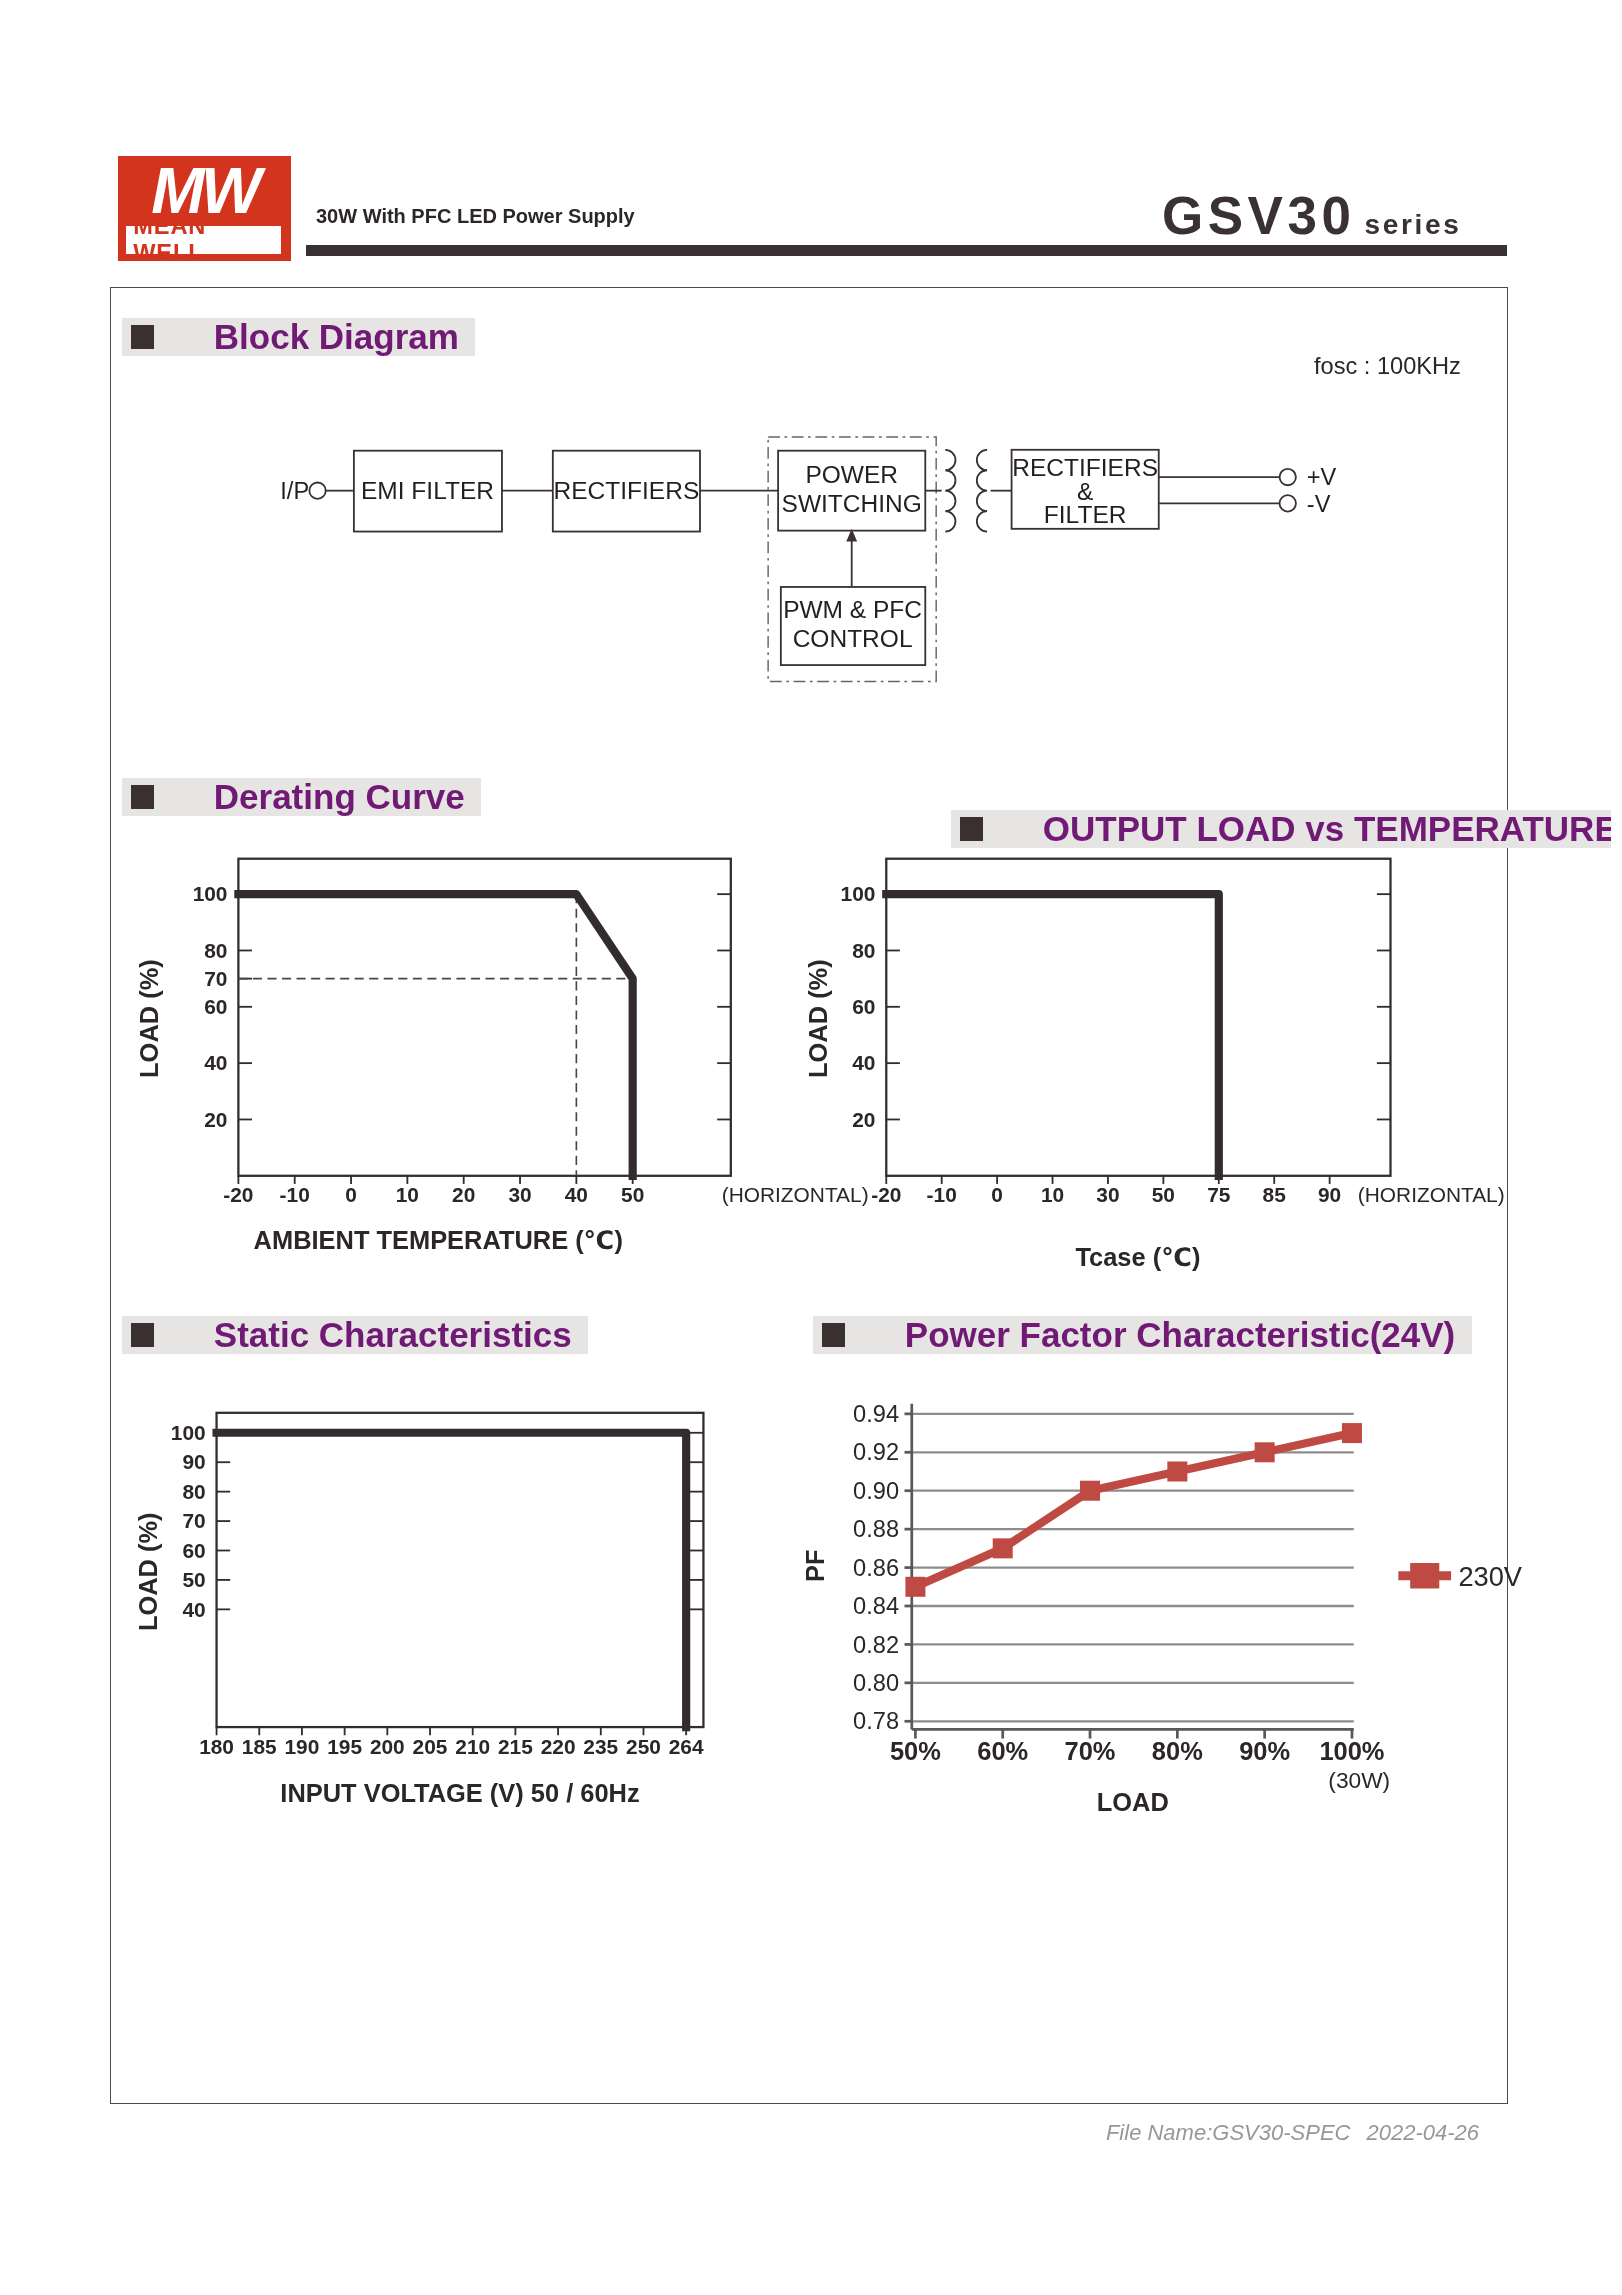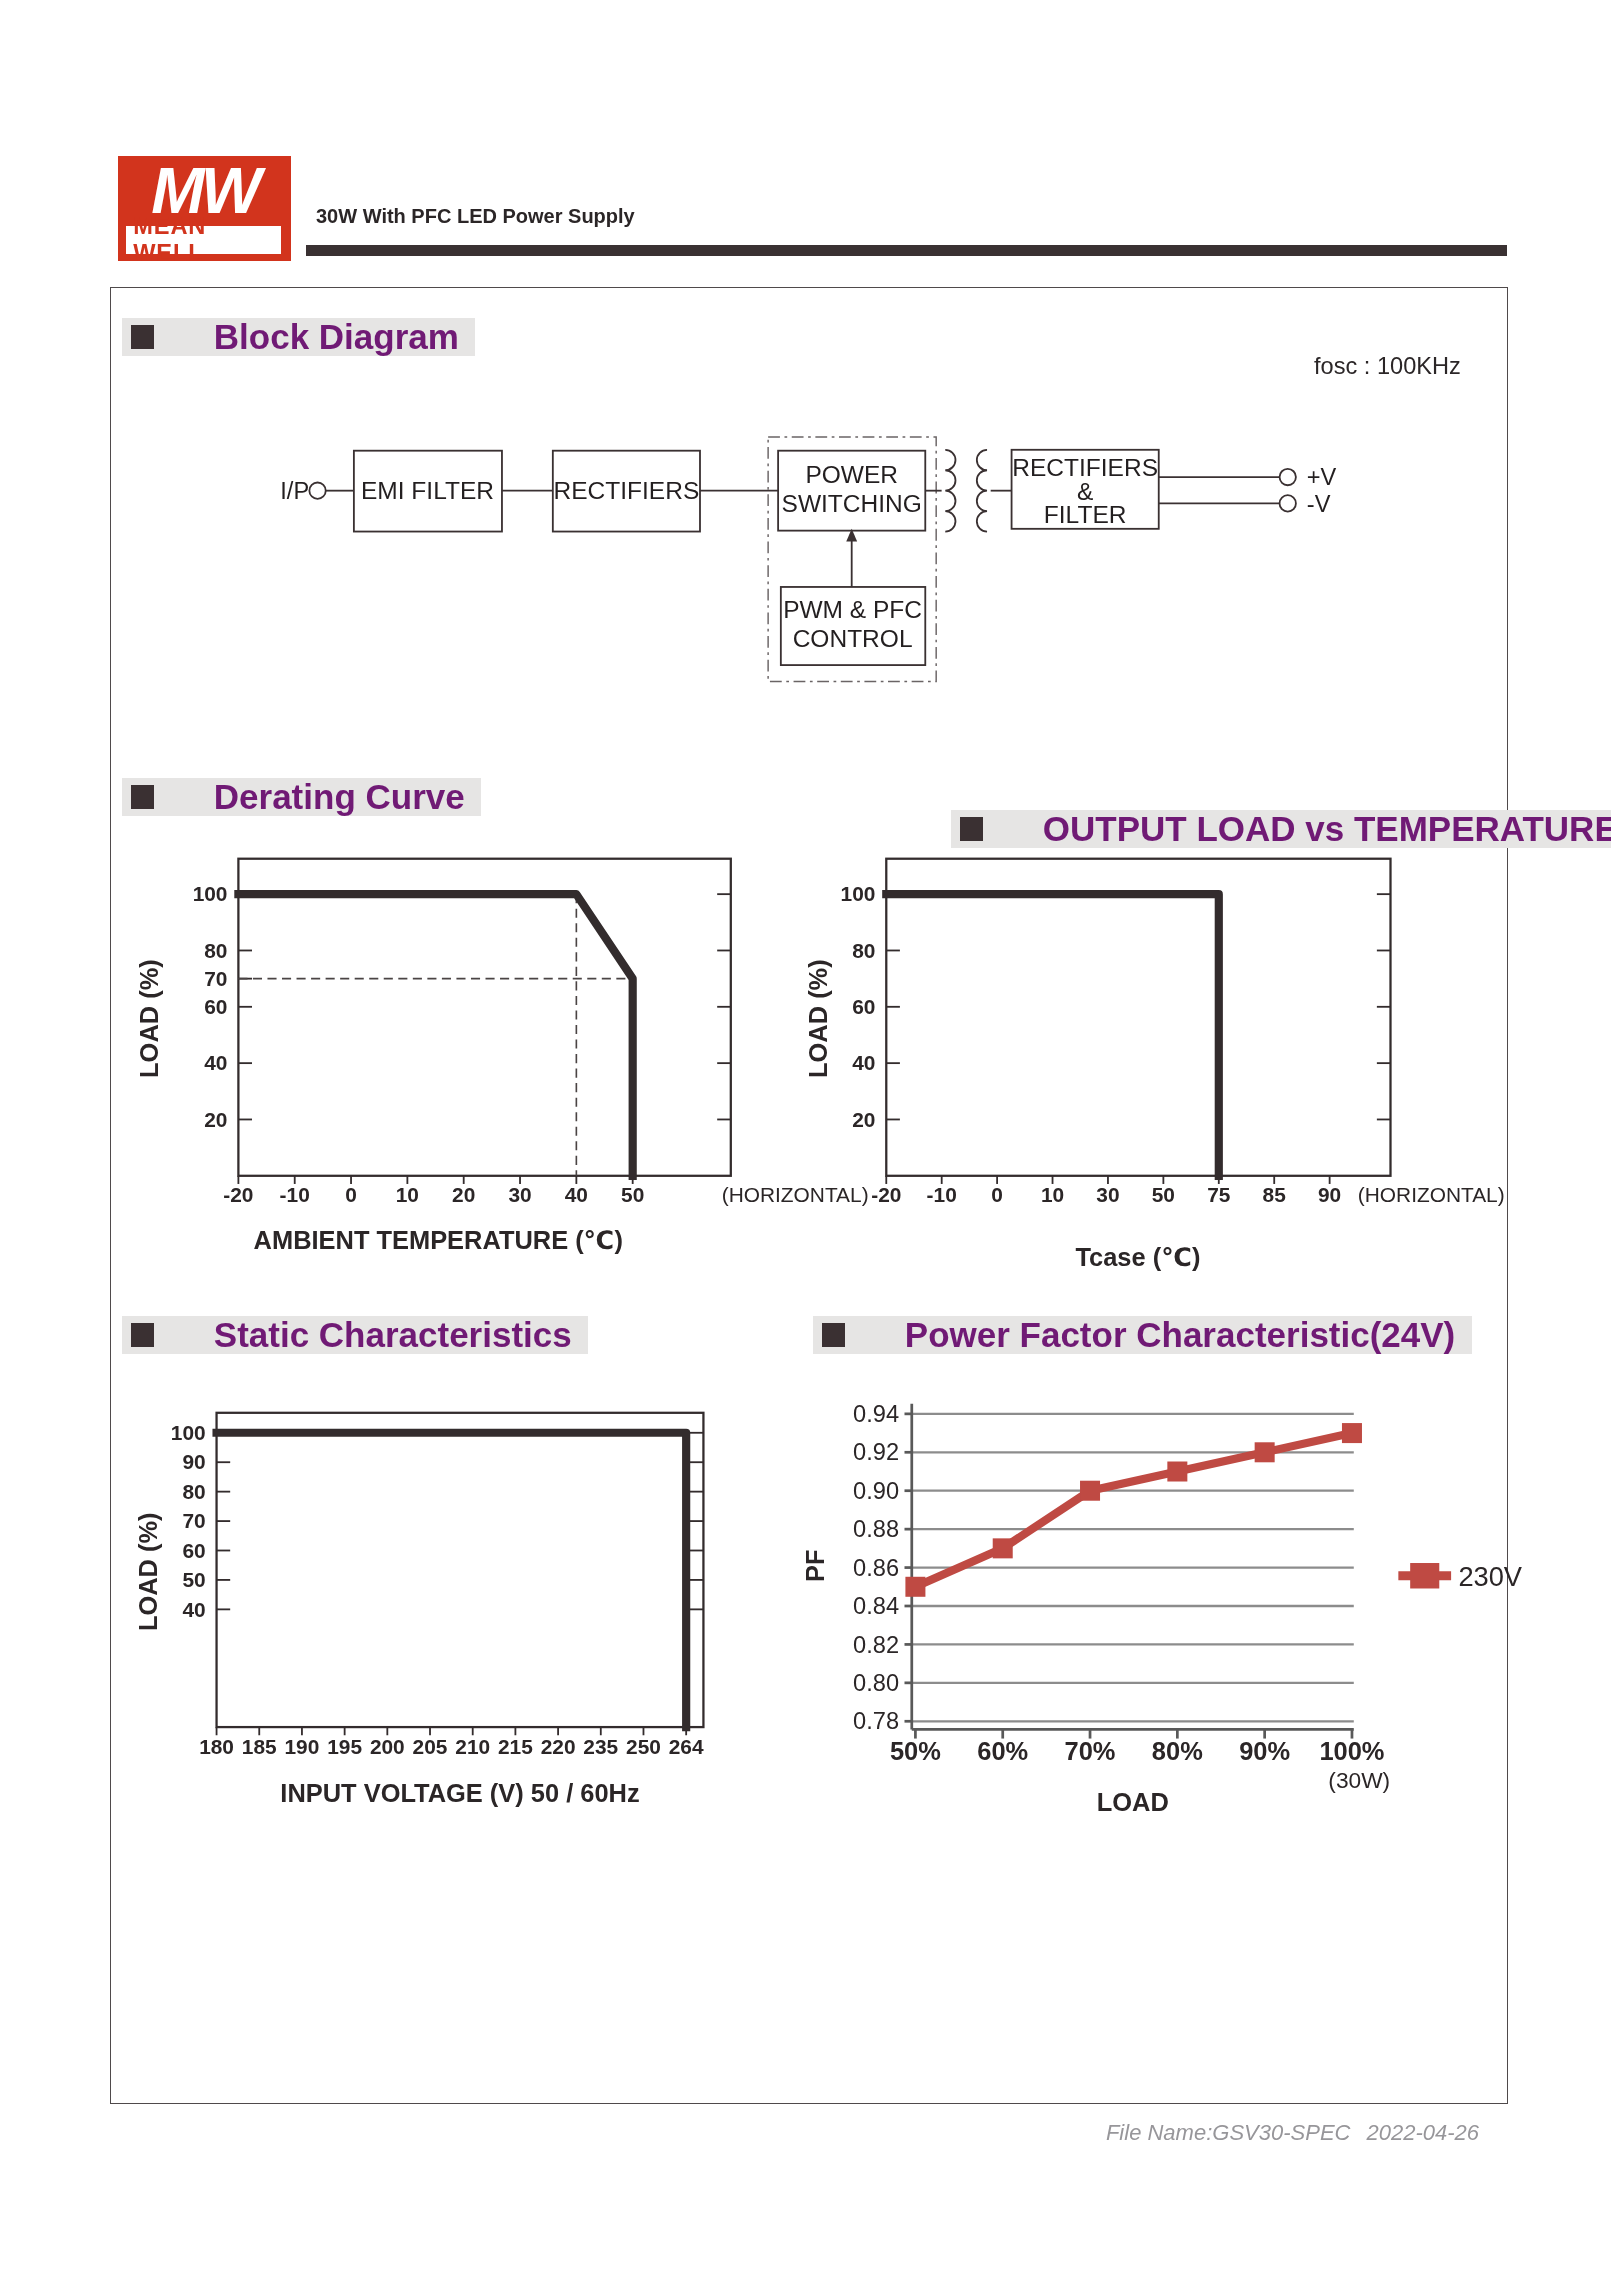--- a/index.html
+++ b/index.html
@@ -61,20 +61,23 @@
 
   <div class="main-border"></div>
 
   <div class="logo">
     <div class="logo-mw">MW</div>
     <div class="logo-band">
       <span>MEAN WELL</span>
     </div>
   </div>
   <div class="doc-title">30W With PFC LED Power Supply</div>
+  <div class="series">
+    <span class="series-name">GSV30</span><span class="series-suffix">series</span>
+  </div>
   <div class="title-bar"></div>
 
   <div class="sec" style="left:122px;top:318px;">
     <span class="bullet"></span>
     <span class="sec-t">Block Diagram</span>
   </div>
   <div class="sec" style="left:122px;top:778px;">
     <span class="bullet"></span>
     <span class="sec-t">Derating Curve</span>
   </div>

